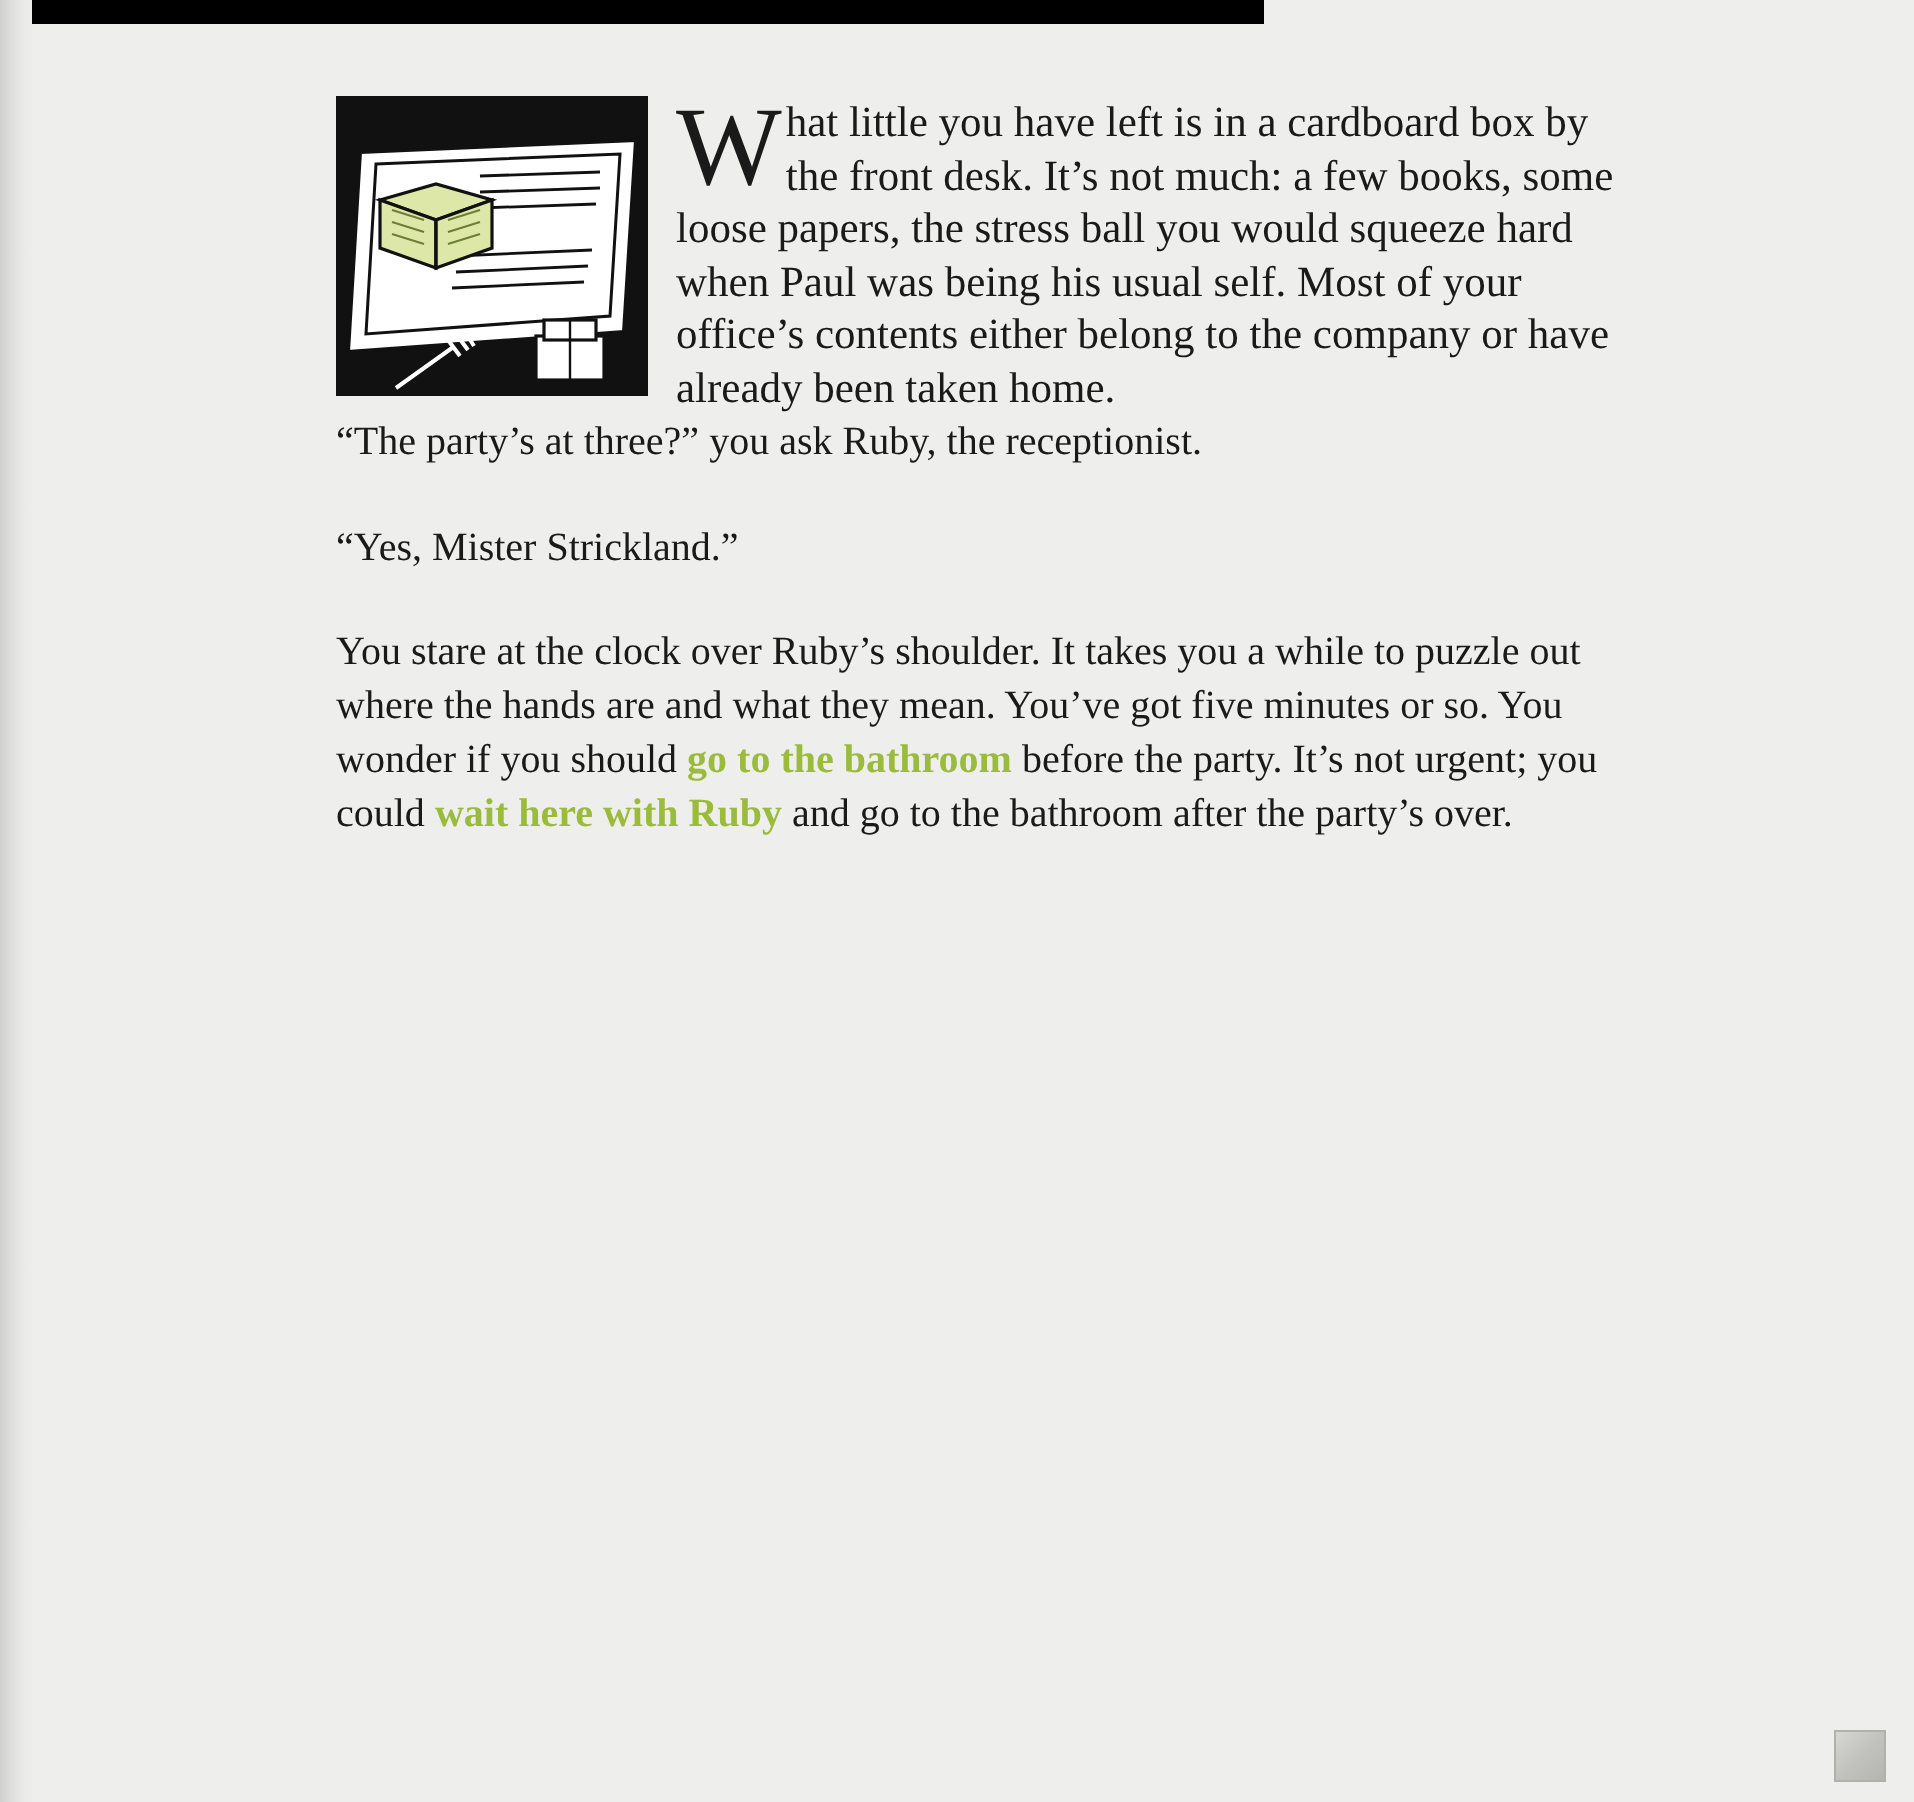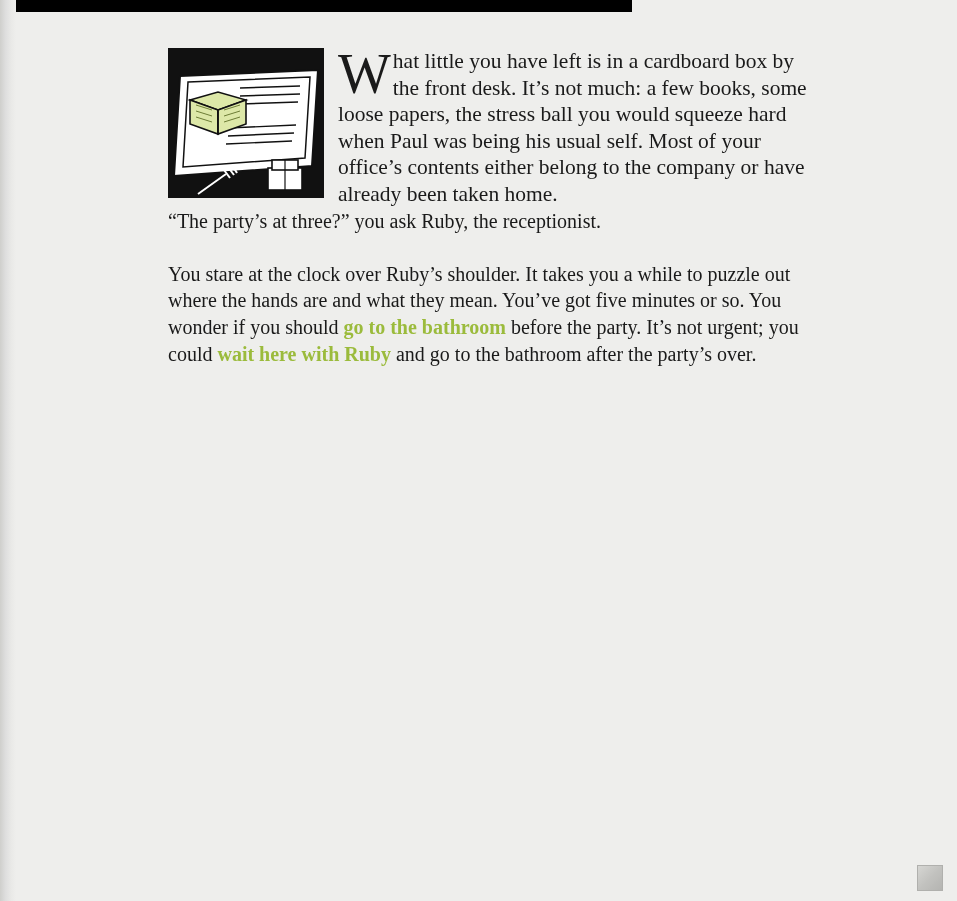--- a/index.html
+++ b/index.html
@@ -157,19 +157,20 @@
           <rect x="104" y="112" width="26" height="10" fill="#ffffff" stroke="#111111" stroke-width="1.6"></rect>
           <line x1="117" y1="112" x2="117" y2="142" stroke="#111111" stroke-width="1.2"></line>
         </g>
       </svg>
     </div>
 
     <p class="dropcap-para"><span class="dropcap">W</span><span>hat little you have left is in a cardboard box by the front desk. It’s not much: a few books, some loose papers, the stress ball you would squeeze hard when Paul was being his usual self. Most of your office’s contents either belong to the company or have already been taken home.</span></p>
 
     <p class="para first-body">“The party’s at three?” you ask Ruby, the receptionist.</p>
 
+    <p class="para">“Yes, Mister Strickland.”</p>
 
     <p class="para"><span>You stare at the clock over Ruby’s shoulder. It takes you a while to puzzle out where the hands are and what they mean. You’ve got five minutes or so. You wonder if you should </span><a class="choice" href="#" style="color: rgb(155, 187, 60);">go to the bathroom</a><span> before the party. It’s not urgent; you could </span><a class="choice" href="#" style="color: rgb(155, 187, 60);">wait here with Ruby</a><span> and go to the bathroom after the party’s over.</span></p>
 
   </div>
 </div>
 
 <div id="corner-box"></div>
 
 </body></html>

